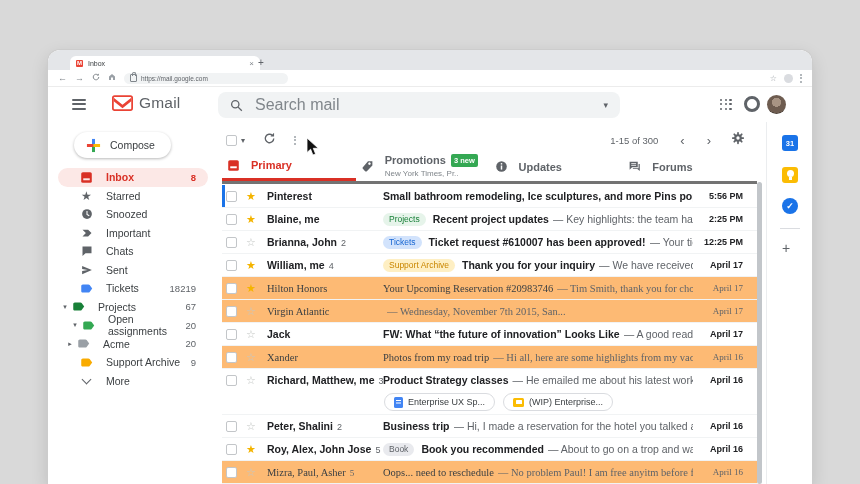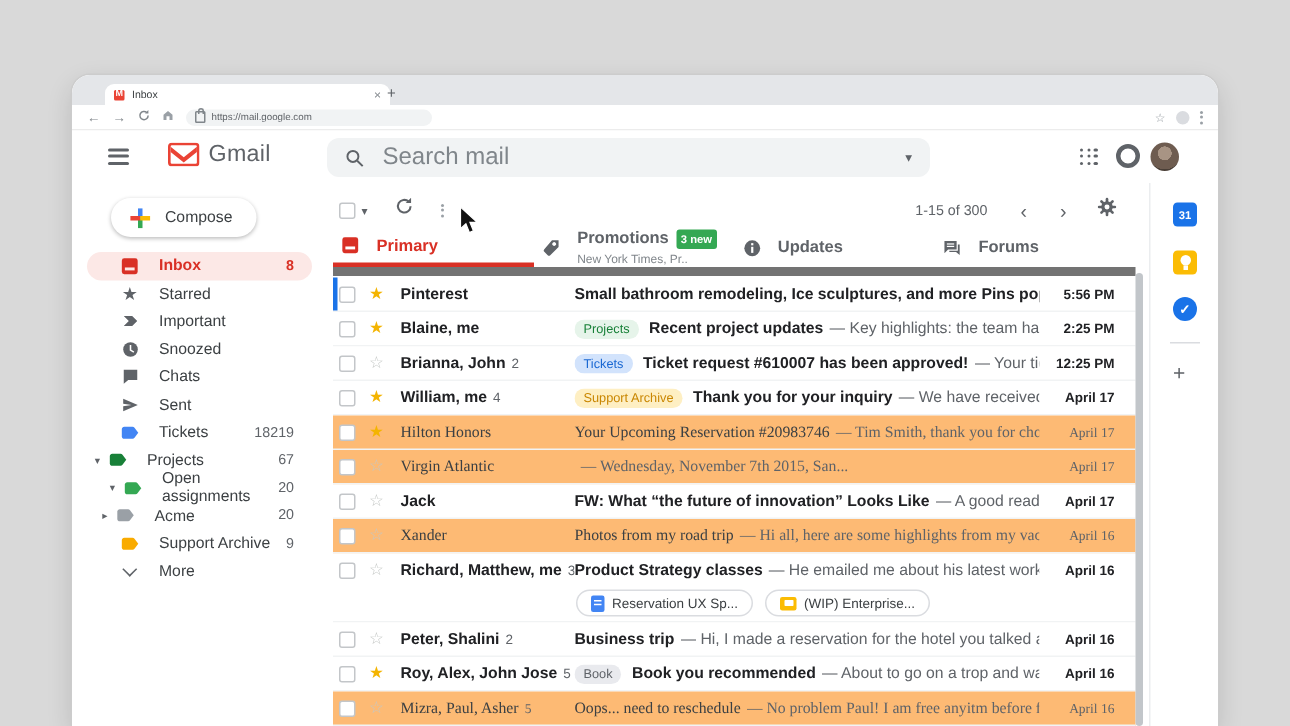--- a/index.html
+++ b/index.html
@@ -69,21 +69,21 @@
   
   .main{position:absolute;left:174px;top:0;width:535px;height:362px;}
   .toolbar{position:absolute;left:0;top:6px;width:535px;height:24px;display:flex;align-items:center;
            padding:0 12px 0 4px;box-sizing:border-box;color:#5f6368;}
   .cb{width:11px;height:11px;border:1.4px solid #c3c6c9;border-radius:2px;background:#fff;flex:0 0 11px;box-sizing:border-box;}
   .tcaret{font-size:8px;margin-left:4px;color:#5f6368;}
   .tool-gap{width:18px;}
   .range{margin-left:auto;font-size:9.5px;}
   .pgbtn{font-size:13px;color:#5f6368;margin-left:22px;line-height:13px;}
   .gear{margin-left:20px;}
-  .tabsrow{position:absolute;left:0;top:30px;width:535px;height:32px;display:flex;border-bottom:6px solid #737373;box-sizing:border-box;}
+  .tabsrow{position:absolute;left:0;top:30px;width:535px;height:32px;display:flex;border-bottom:3px solid #737373;box-sizing:border-box;}
   .tab{width:134px;display:flex;align-items:center;gap:11px;padding-left:5px;box-sizing:border-box;font-size:11px;
        color:#5f6368;font-weight:bold;}
   .tab.active{color:#d93025;border-bottom:3px solid #d93025;}
   .tabcol{display:flex;flex-direction:column;line-height:11px;}
   .badge{font-size:7.5px;color:#fff;background:#34a853;border-radius:2px;padding:1px 3px;margin-left:5px;font-weight:bold;}
   .tabsub{font-size:8px;color:#80868b;font-weight:normal;margin-top:1px;}
   .tabmain{display:flex;align-items:center;}
   
   .rows{position:absolute;left:0;top:63px;width:535px;}
   .mrow{position:relative;border-bottom:1px solid #f1f3f4;box-sizing:border-box;background:#fff;}
@@ -232,34 +232,34 @@
         </div>
 
         <div class="srow">
           <span class="sic stxt">★</span>
           <span class="lbl">Starred</span>
         </div>
 
         <div class="srow">
           <span class="sic">
             <svg width="12" height="12" viewBox="0 0 16 16">
-                <path d="M2 3.5h7.5L14 8l-4.5 4.5H2L6.5 8z" fill="#5f6368"></path>
-              </svg>
-          </span>
-          <span class="lbl">Important</span>
-        </div>
-
-        <div class="srow">
-          <span class="sic">
-            <svg width="12" height="12" viewBox="0 0 16 16">
                 <circle cx="8" cy="8" r="6.5" fill="#5f6368"></circle>
                 <path d="M8 4v4.5l3 1.8" stroke="#fff" stroke-width="1.4" fill="none"></path>
               </svg>
           </span>
           <span class="lbl">Snoozed</span>
+        </div>
+
+        <div class="srow">
+          <span class="sic">
+            <svg width="12" height="12" viewBox="0 0 16 16">
+                <path d="M2 3.5h7.5L14 8l-4.5 4.5H2L6.5 8z" fill="#5f6368"></path>
+              </svg>
+          </span>
+          <span class="lbl">Important</span>
         </div>
 
         <div class="srow">
           <span class="sic">
             <svg width="12" height="12" viewBox="0 0 16 16">
                 <path d="M2 2h12v9H6l-4 3.5z" fill="#5f6368"></path>
               </svg>
           </span>
           <span class="lbl">Chats</span>
         </div>
@@ -546,21 +546,21 @@
               </span>
             <span class="line">
                 <span class="subj">Product Strategy classes</span>
                 <span class="snip">— He emailed me about his latest work. Here's what we rev...</span>
               </span>
             <span class="date">April 16</span>
           </div>
           <div class="attline">
             <span class="attchip">
                 <span class="docic"></span>
-                <span>Reservation UX Sp...</span>
+                <span>Enterprise UX Sp...</span>
               </span>
             <span class="attchip">
                 <span class="slidic"></span>
                 <span>(WIP) Enterprise...</span>
               </span>
           </div>
         </div>
 
         <div class="mrow unread">
           <div class="rline">

